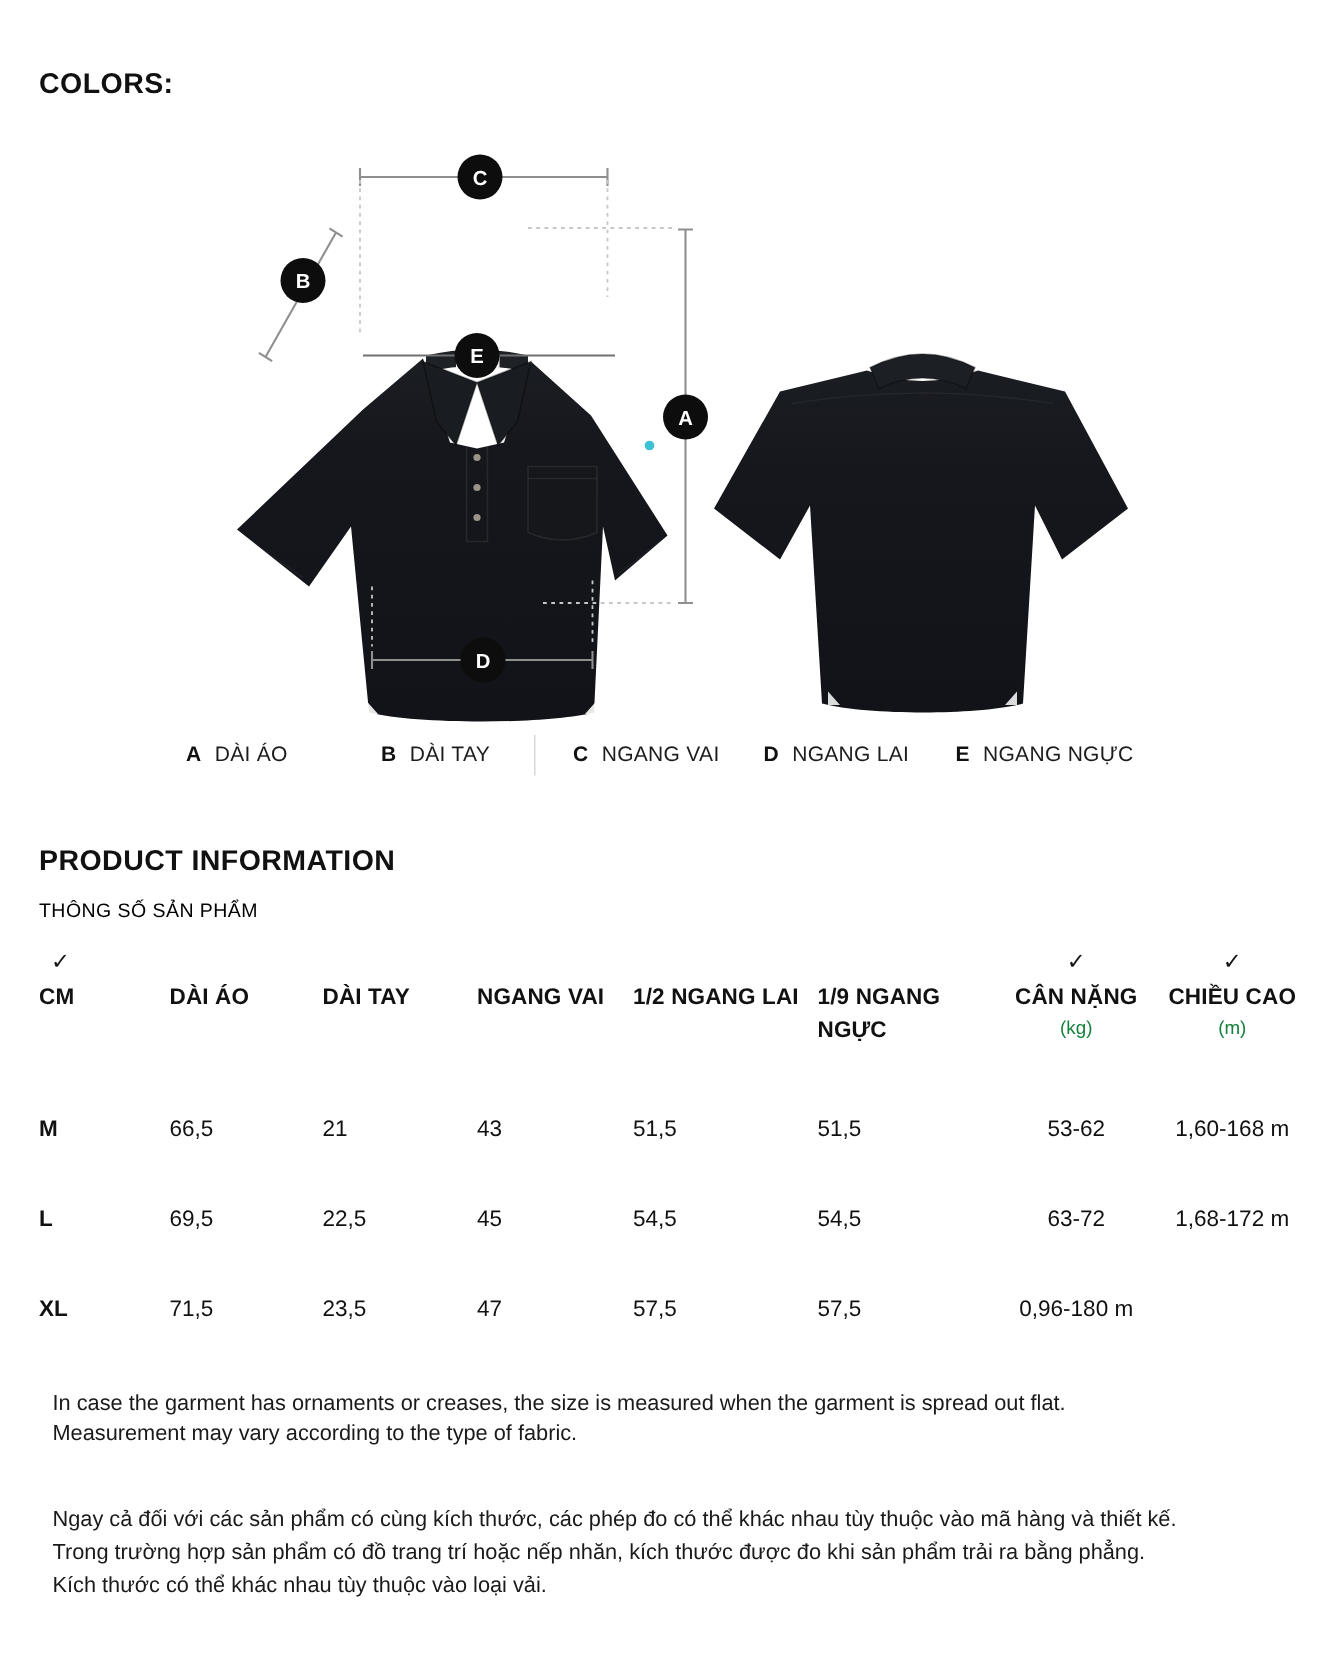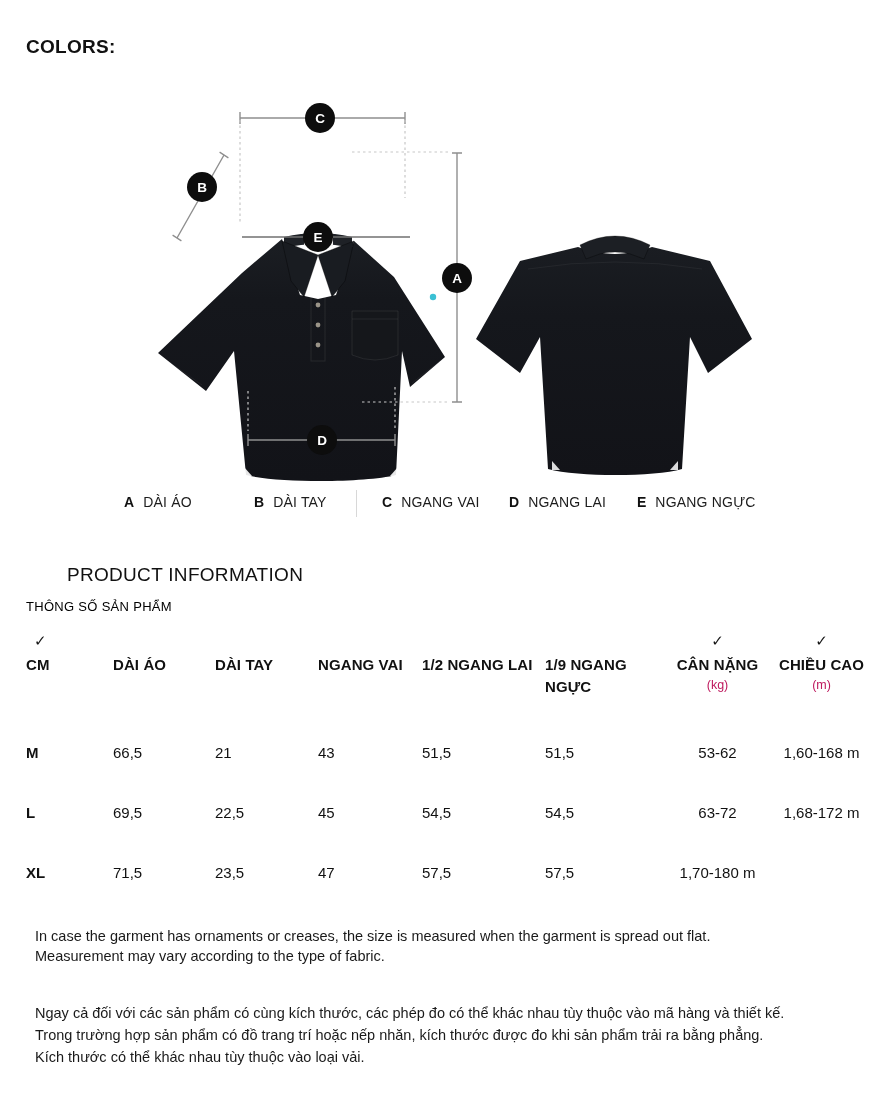--- a/index.html
+++ b/index.html
@@ -1,50 +1,50 @@
 <!DOCTYPE html>
 <html><head>
 <meta charset="utf-8">
 <style>
   * { margin:0; padding:0; box-sizing:border-box; }
   html,body { background:#ffffff; }
   body { font-family:"Liberation Sans", sans-serif; color:#111; }
   .page { position:relative; width:883px; height:1111px; background:#fff; overflow:hidden; margin:0 auto; }
 
-  .colors-heading { position:absolute; left:26px; top:36px; font-size:19px; font-weight:700; letter-spacing:.3px; }
+  .colors-heading { position:absolute; left:26px; top:46px; font-size:19px; font-weight:700; letter-spacing:.3px; }
 
   
   .diagram { position:absolute; left:0; top:95px; width:883px; height:382px; }
   .shirt-svg { position:absolute; z-index:1; }
   .front-shirt { left:148px; top:136px; }
   .back-shirt  { left:468px; top:126px; }
   .lines-svg { position:absolute; left:0; top:0; z-index:2; }
   .mcircle { position:absolute; z-index:3; width:30px; height:30px; border-radius:50%;
              background:#0d0d0d; color:#fff; font-size:13.5px; font-weight:700;
              display:flex; align-items:center; justify-content:center; }
 
   
   .legend-item { position:absolute; top:494px; display:flex; gap:9px; align-items:baseline; font-size:14px; }
   .legend-item .key { font-weight:700; }
   .legend-item .lbl { font-weight:400; color:#1c1c1c; letter-spacing:.2px; }
   .legend-divider { position:absolute; top:490px; left:356px; width:1px; height:27px; background:#d8d8d8; }
 
   
-  .pi-title { position:absolute; left:26px; top:564px; font-size:19px; font-weight:400; letter-spacing:.3px;margin-left:41px; }
+  .pi-title { position:absolute; left:26px; top:564px; font-size:19px; font-weight:700; letter-spacing:.3px; }
   .pi-subtitle { position:absolute; left:26px; top:599px; font-size:13px; font-weight:400; color:#000000; letter-spacing:.3px; }
 
   
   .size-table { position:absolute; left:0; top:632px; width:883px; }
   .trow { display:grid; grid-template-columns:26px 87px 102px 103px 104px 123px 130px 85px 123px; }
   .hcell { font-size:15px; font-weight:700; }
   .hcell .check { height:22px; font-size:15px; font-weight:400; color:#161616; }
   .hcell .check.left { padding-left:8px; }
   .hcell .check.center { text-align:center; }
   .hcell .hlabel { line-height:22px; letter-spacing:.1px; }
-  .hcell .unit { font-size:12.5px; font-weight:400; color:#be185d; line-height:18px; }
+  .hcell .unit { font-size:12.5px; font-weight:400; color:#15803d; line-height:18px; }
   .center { text-align:center; }
   .drow { height:60px; }
   .drow.first { margin-top:24px; }
   .dcell { font-size:15px; display:flex; align-items:center; }
   .dcell.size { font-weight:700; }
   .dcell.center { justify-content:center;text-align:center; }
 
   
   .notes { position:absolute; left:35px; font-size:14.5px; color:#1a1a1a; }
   .notes-en { top:926px; line-height:20px; }
@@ -222,21 +222,21 @@
     </div>
 
     <div class="trow drow">
       <div></div>
       <div class="dcell size">XL</div>
       <div class="dcell">71,5</div>
       <div class="dcell">23,5</div>
       <div class="dcell">47</div>
       <div class="dcell">57,5</div>
       <div class="dcell">57,5</div>
-      <div class="dcell center">1,70-180 m</div>
+      <div class="dcell center">0,96-180 m</div>
     </div>
   </div>
 
   <div class="notes notes-en">
     <div>In case the garment has ornaments or creases, the size is measured when the garment is spread out flat.</div>
     <div>Measurement may vary according to the type of fabric.</div>
   </div>
   <div class="notes notes-vi">
     <div>Ngay cả đối với các sản phẩm có cùng kích thước, các phép đo có thể khác nhau tùy thuộc vào mã hàng và thiết kế.</div>
     <div>Trong trường hợp sản phẩm có đồ trang trí hoặc nếp nhăn, kích thước được đo khi sản phẩm trải ra bằng phẳng.</div>

